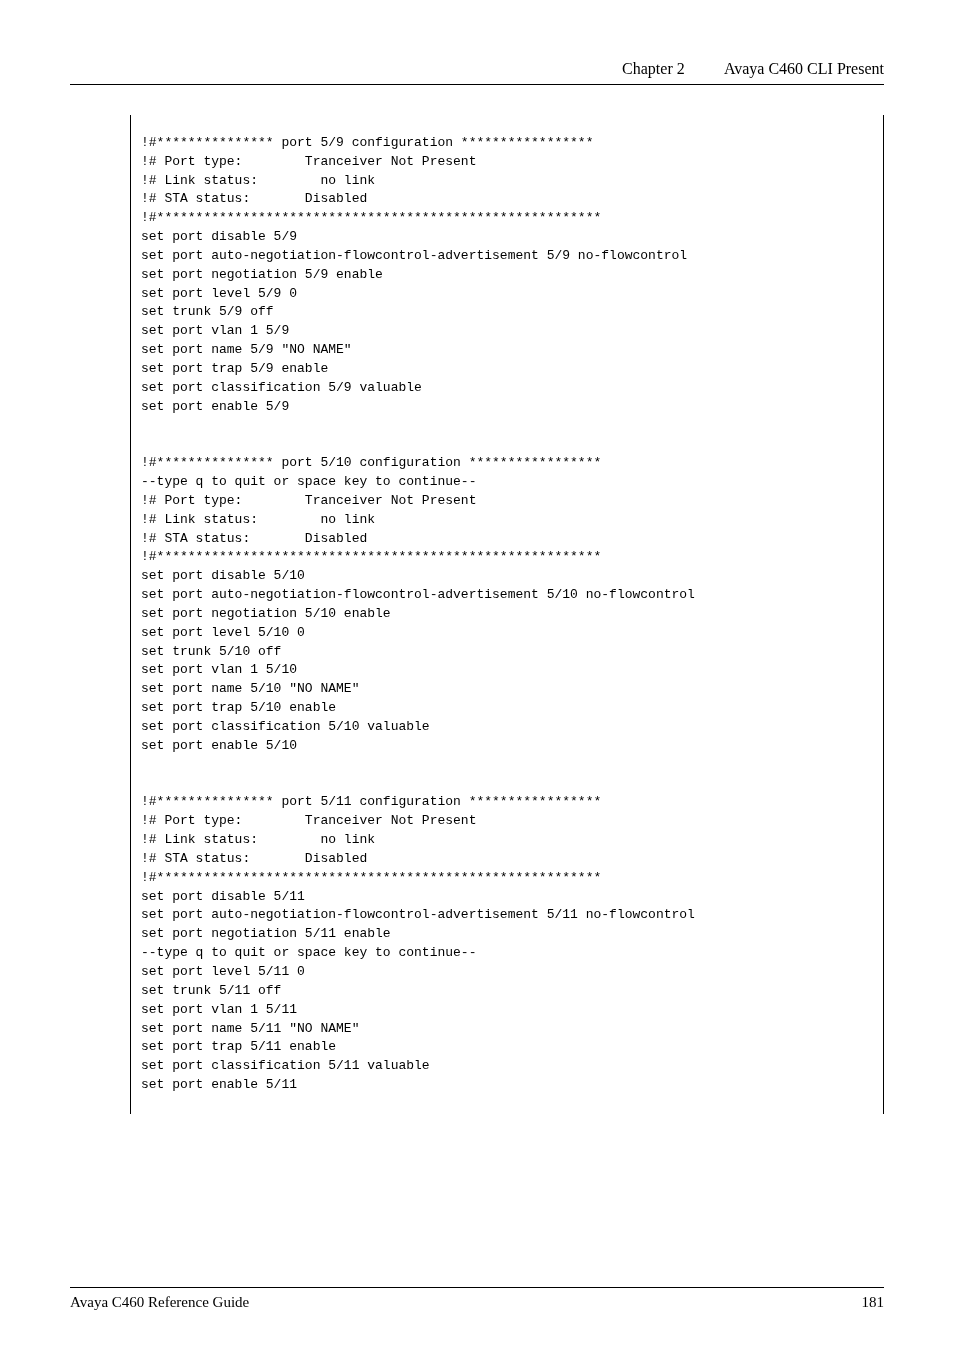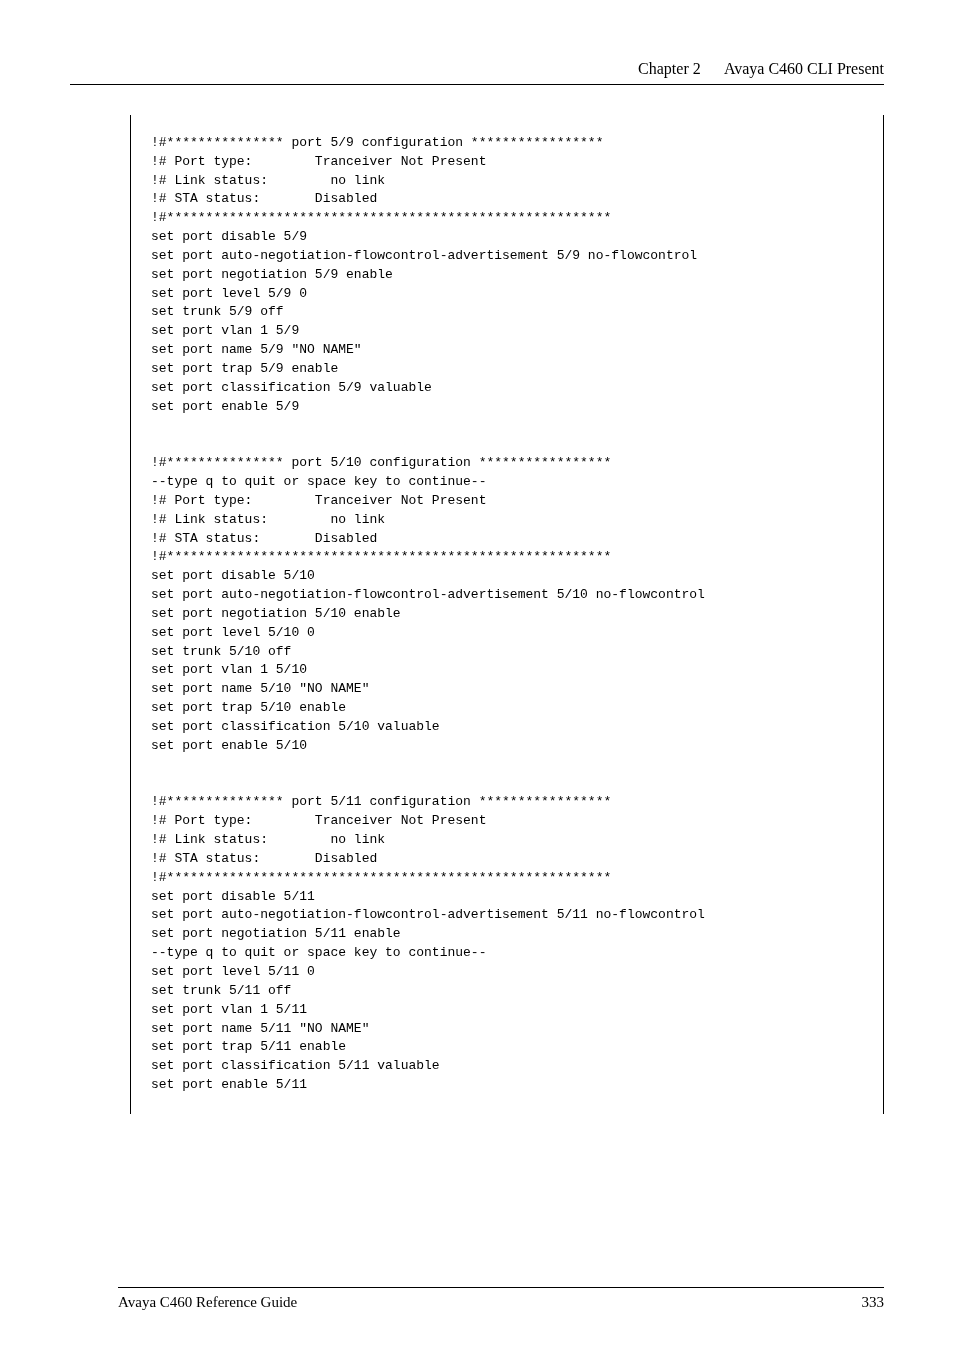--- a/index.html
+++ b/index.html
@@ -19,44 +19,43 @@
   .header-line {
     border-bottom: 1px solid #000;
     padding-bottom: 6px;
     margin-bottom: 30px;
   }
   .header-text {
     text-align: right;
     font-size: 16px;
   }
   .chapter-label {
-    margin-right: 20px;
+    margin-right: 36px;
   }
   .code-block {
     margin-left: 60px;
     border-left: 1px solid #000;
     border-right: 1px solid #000;
-    padding: 0 4px 0 20px;
+    padding: 0 4px 0 10px;
     font-family: "Courier New", Courier, monospace;
     font-size: 13px;
     line-height: 1.45;
     white-space: pre;
     overflow: hidden;
   }
   .footer {
     position: absolute;
     bottom: 40px;
     left: 70px;
     right: 70px;
     border-top: 1px solid #000;
     padding-top: 6px;
     display: flex;
     justify-content: space-between;
     font-size: 15px;
-    margin-left: 48px;
   }
 </style>
 </head>
 <body>
 
 <div class="page">
 
   <div class="header-line">
     <div class="header-text">
       <span class="chapter-label">Chapter 2</span>
@@ -114,16 +113,16 @@
 set port vlan 1 5/11
 set port name 5/11 "NO NAME"
 set port trap 5/11 enable
 set port classification 5/11 valuable
 set port enable 5/11
 
 </div>
 
   <div class="footer">
     <span>Avaya C460 Reference Guide</span>
-    <span>333</span>
+    <span>181</span>
   </div>
 
 </div>
 
 </body></html>

